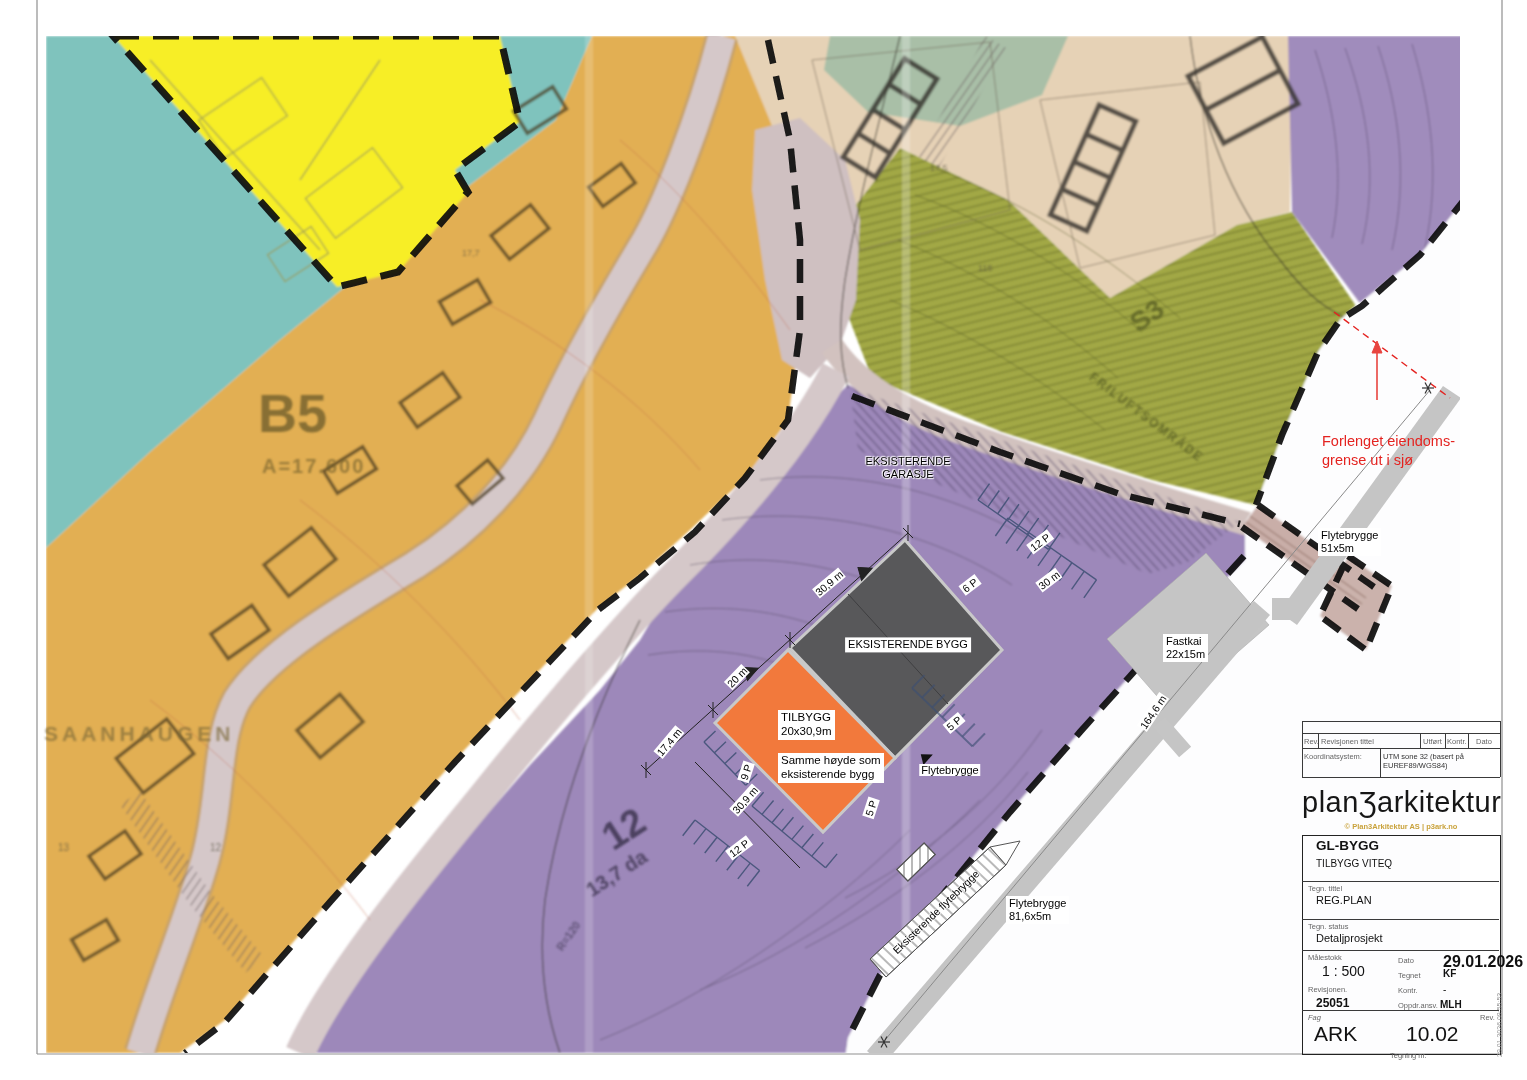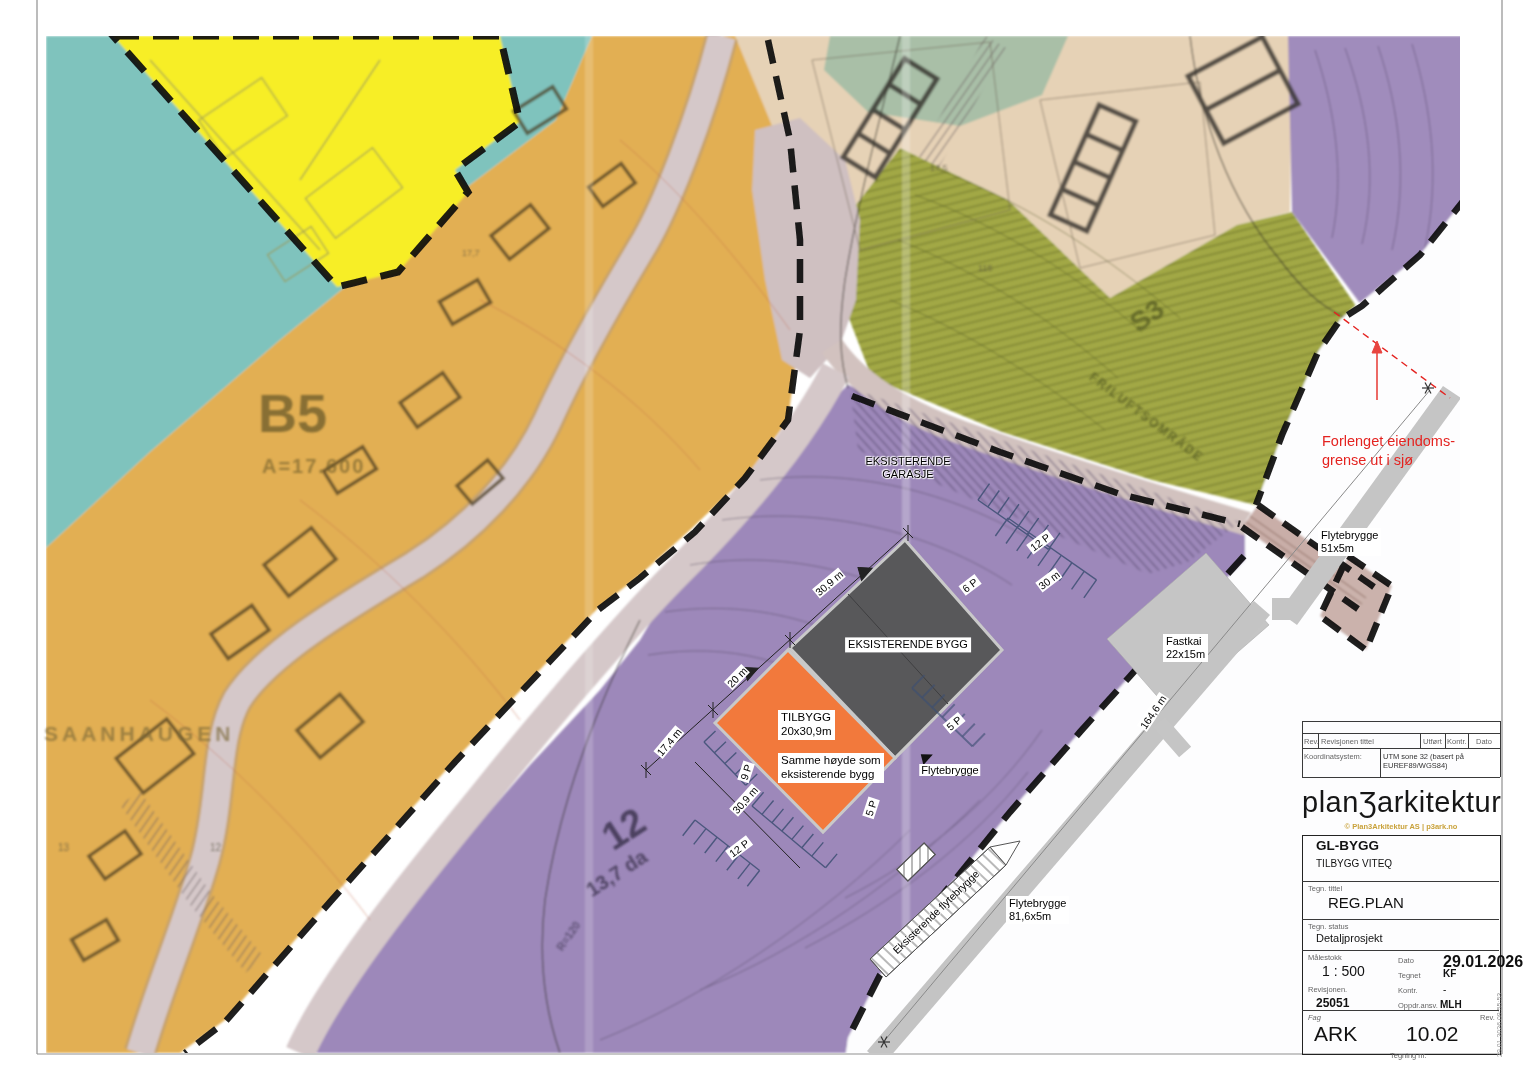--- a/index.html
+++ b/index.html
@@ -407,21 +407,21 @@
 EUREF89/WGS84)</div>
 
   <div id="logo">planƷarkitektur</div>
   <div id="copyright">© Plan3Arkitektur AS | p3ark.no</div>
 
   <div id="projbox"></div>
   <div class="tbtext" style="left:1316px;top:838px;font-size:13.5px;font-weight:bold;">GL-BYGG</div>
   <div class="tbtext" style="left:1316px;top:858px;font-size:10px;">TILBYGG VITEQ</div>
   <div class="tbline" style="left:1302px;top:881px;width:197px;height:1px;"></div>
   <div class="tbtext tblab" style="left:1308px;top:884px;">Tegn. tittel</div>
-  <div class="tbtext" style="left:1316px;top:894px;font-size:15px;margin-left:12px;">REG.PLAN</div>
+  <div class="tbtext" style="left:1316px;top:894px;font-size:11px;">REG.PLAN</div>
   <div class="tbline" style="left:1302px;top:919px;width:197px;height:1px;"></div>
   <div class="tbtext tblab" style="left:1308px;top:922px;">Tegn. status</div>
   <div class="tbtext" style="left:1316px;top:932px;font-size:11px;">Detaljprosjekt</div>
   <div class="tbline" style="left:1302px;top:950px;width:197px;height:1px;"></div>
   <div class="tbtext tblab" style="left:1308px;top:953px;">Målestokk</div>
   <div class="tbtext" style="left:1322px;top:963px;font-size:14px;">1 : 500</div>
   <div class="tbtext tblab" style="left:1398px;top:956px;">Dato</div>
   <div class="tbtext" style="left:1443px;top:953px;font-size:16px;font-weight:bold;">29.01.2026</div>
   <div class="tbtext tblab" style="left:1398px;top:971px;">Tegnet</div>
   <div class="tbtext" style="left:1443px;top:968px;font-size:10px;font-weight:bold;">KF</div>

